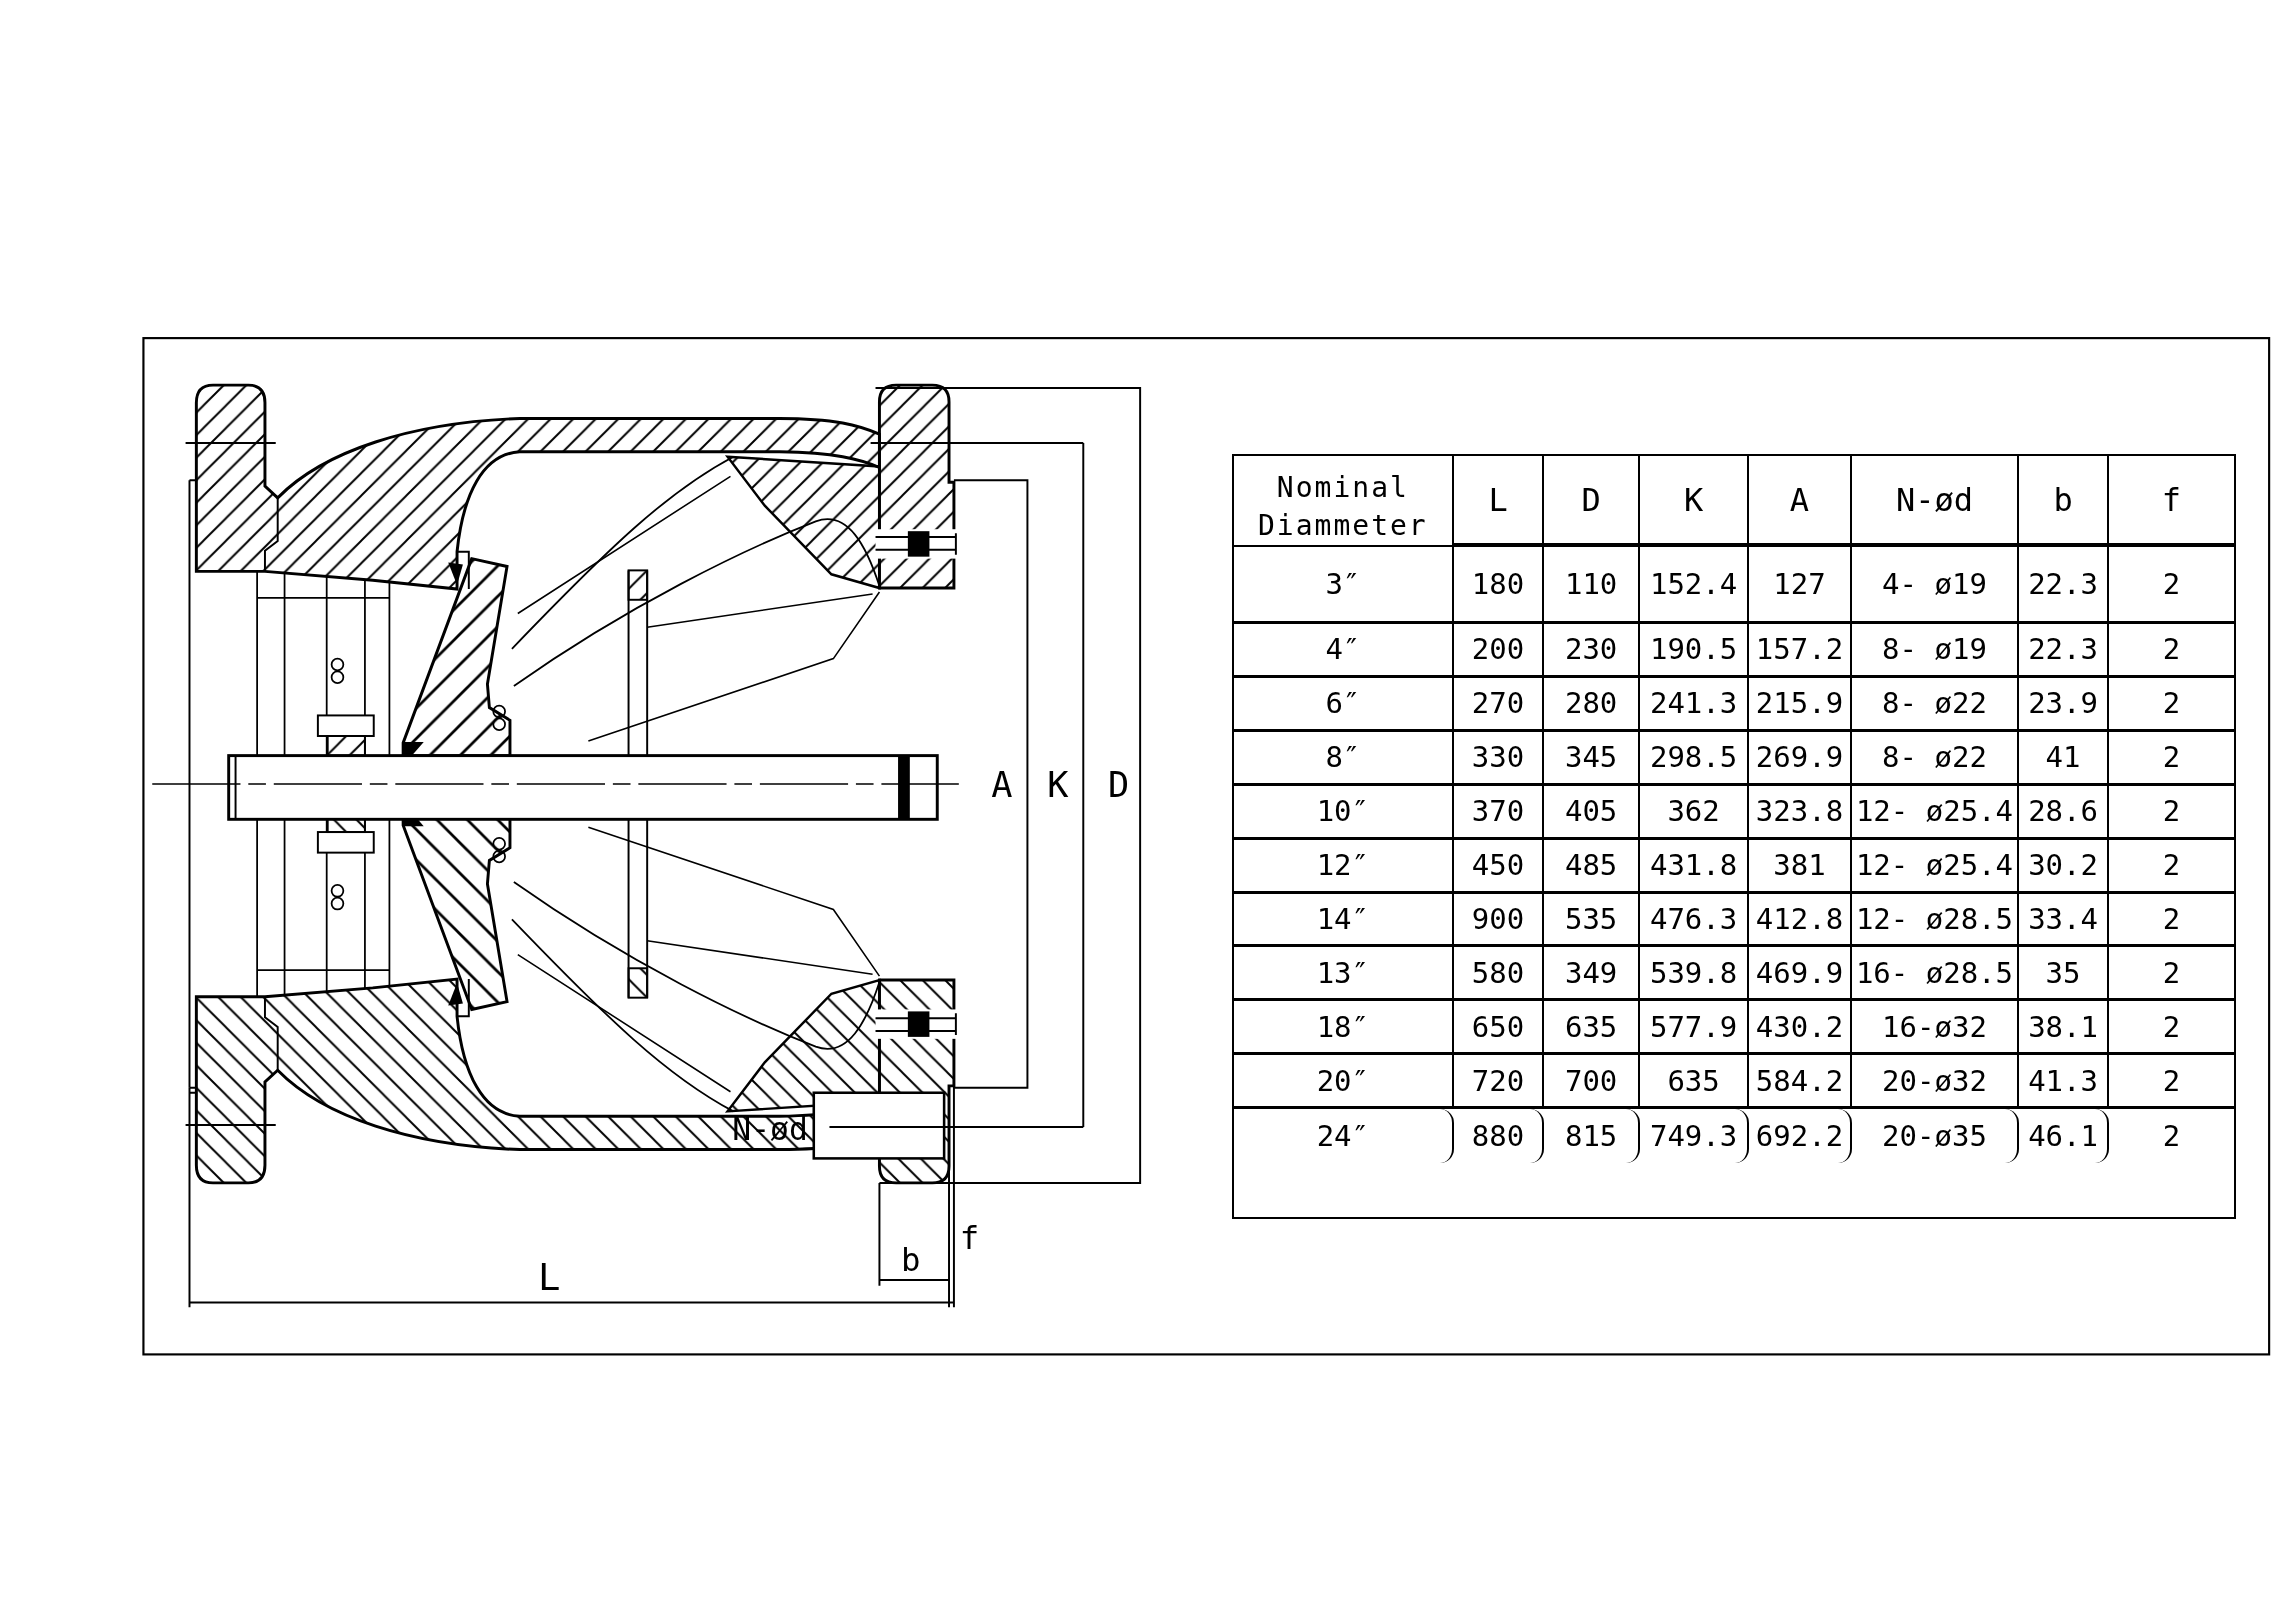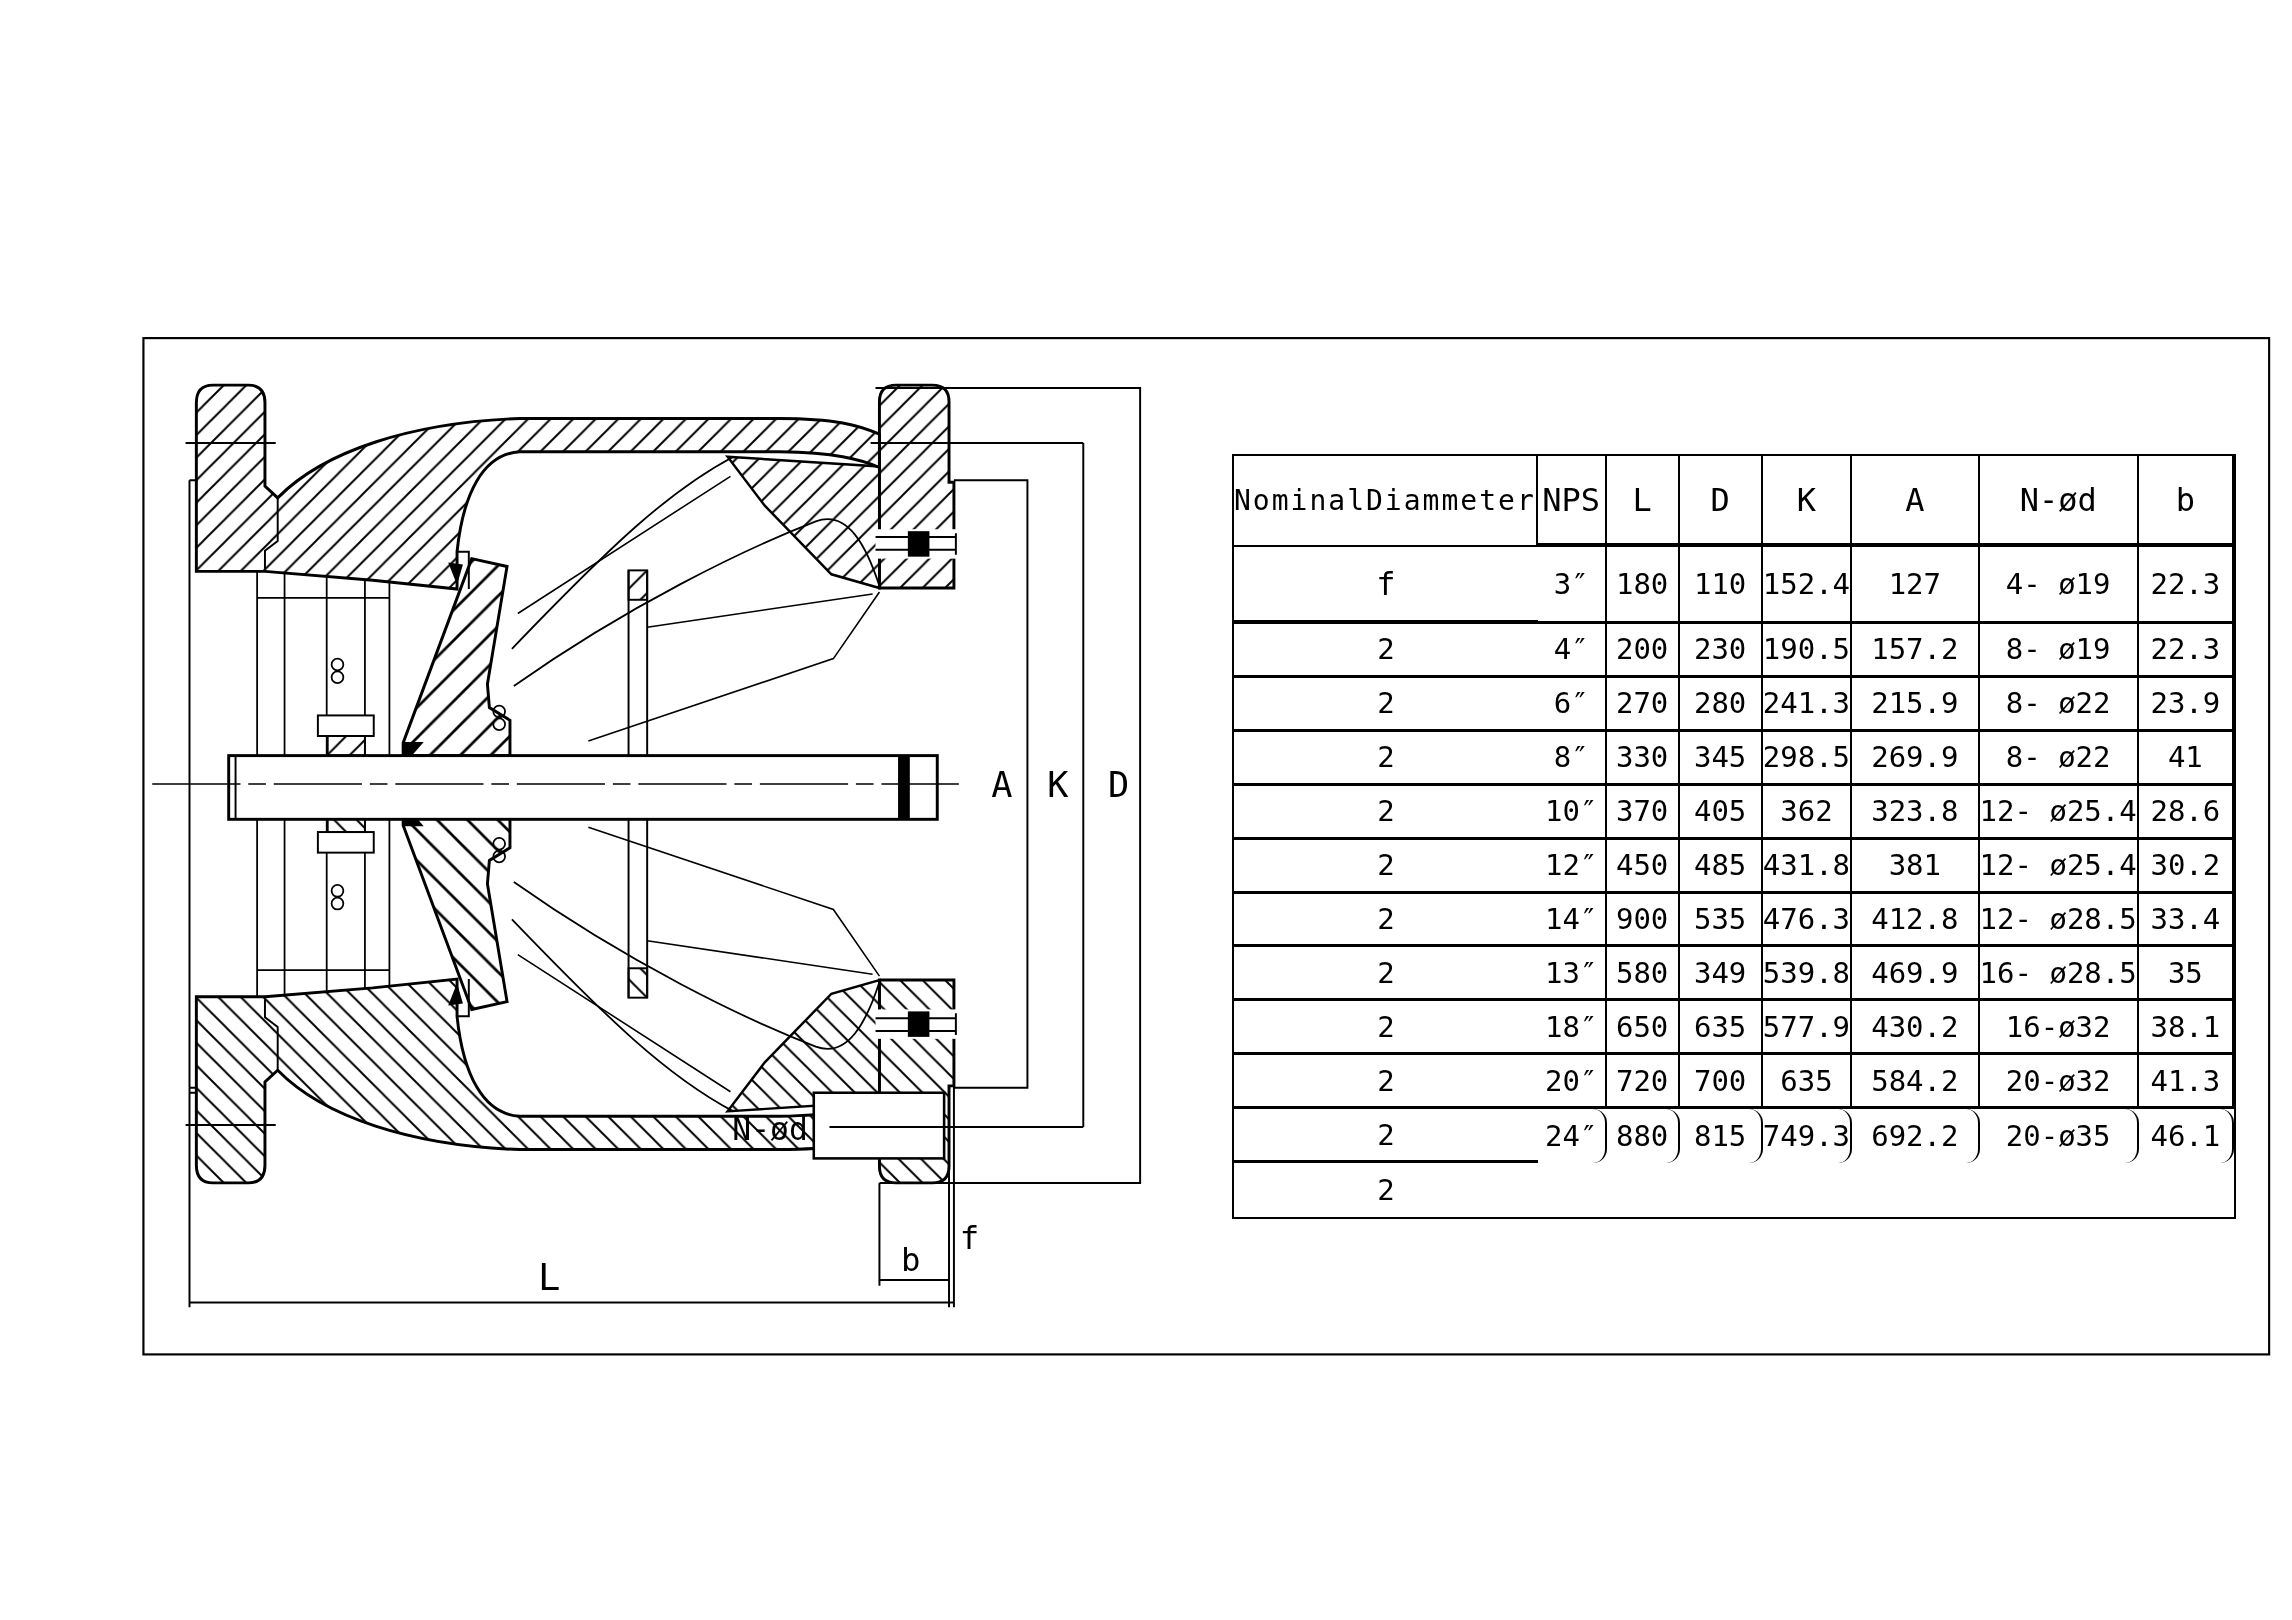--- a/index.html
+++ b/index.html
@@ -20,21 +20,21 @@
   }
   .cell{
     border-right:2px solid #000;border-bottom:3.9px solid #000;
     display:flex;align-items:center;justify-content:center;
     font-size:29px;letter-spacing:0px;white-space:nowrap;
   }
   .cell.head1{border-bottom:2px solid #000;}
   .cell.head2{border-bottom:4.9px solid #000;font-size:32px;}
   .cell.lc{border-right:none;}
   .cell.lr{border-bottom:none;border-radius:14px;}
-  .nominal-cell{flex-direction:row;line-height:1.35;font-size:28px;letter-spacing:2px;justify-content:flex-end;}
+  .nominal-cell{flex-direction:column;line-height:1.35;font-size:28px;letter-spacing:2px;justify-content:flex-end;}
   .main-dim-cell{grid-column:2 / 9;font-size:32px;letter-spacing:4.9px;}
 </style>
 </head>
 <body>
 
 <div class="sheet">
 
   <svg width="2293" height="1620" viewBox="0 0 2339 1653">
     <defs>
       <pattern id="h1" patternUnits="userSpaceOnUse" width="23" height="23">
@@ -128,21 +128,20 @@
       <text x="824" y="1163" font-size="32" text-anchor="end">N-ød</text>
     </g>
   </svg>
 
   <div class="dim-table">
     <div class="cell head1 nominal-cell">
       <span>Nominal</span>
       <span>Diammeter</span>
     </div>
 
-  <div class="cell head2">NPS</div>
       <div class="cell head2">L</div>
       <div class="cell head2">D</div>
       <div class="cell head2">K</div>
       <div class="cell head2">A</div>
       <div class="cell head2">N-ød</div>
       <div class="cell head2">b</div>
       <div class="cell head2 lc">f</div>
       <div class="cell">3″</div>
       <div class="cell">180</div>
       <div class="cell">110</div>

